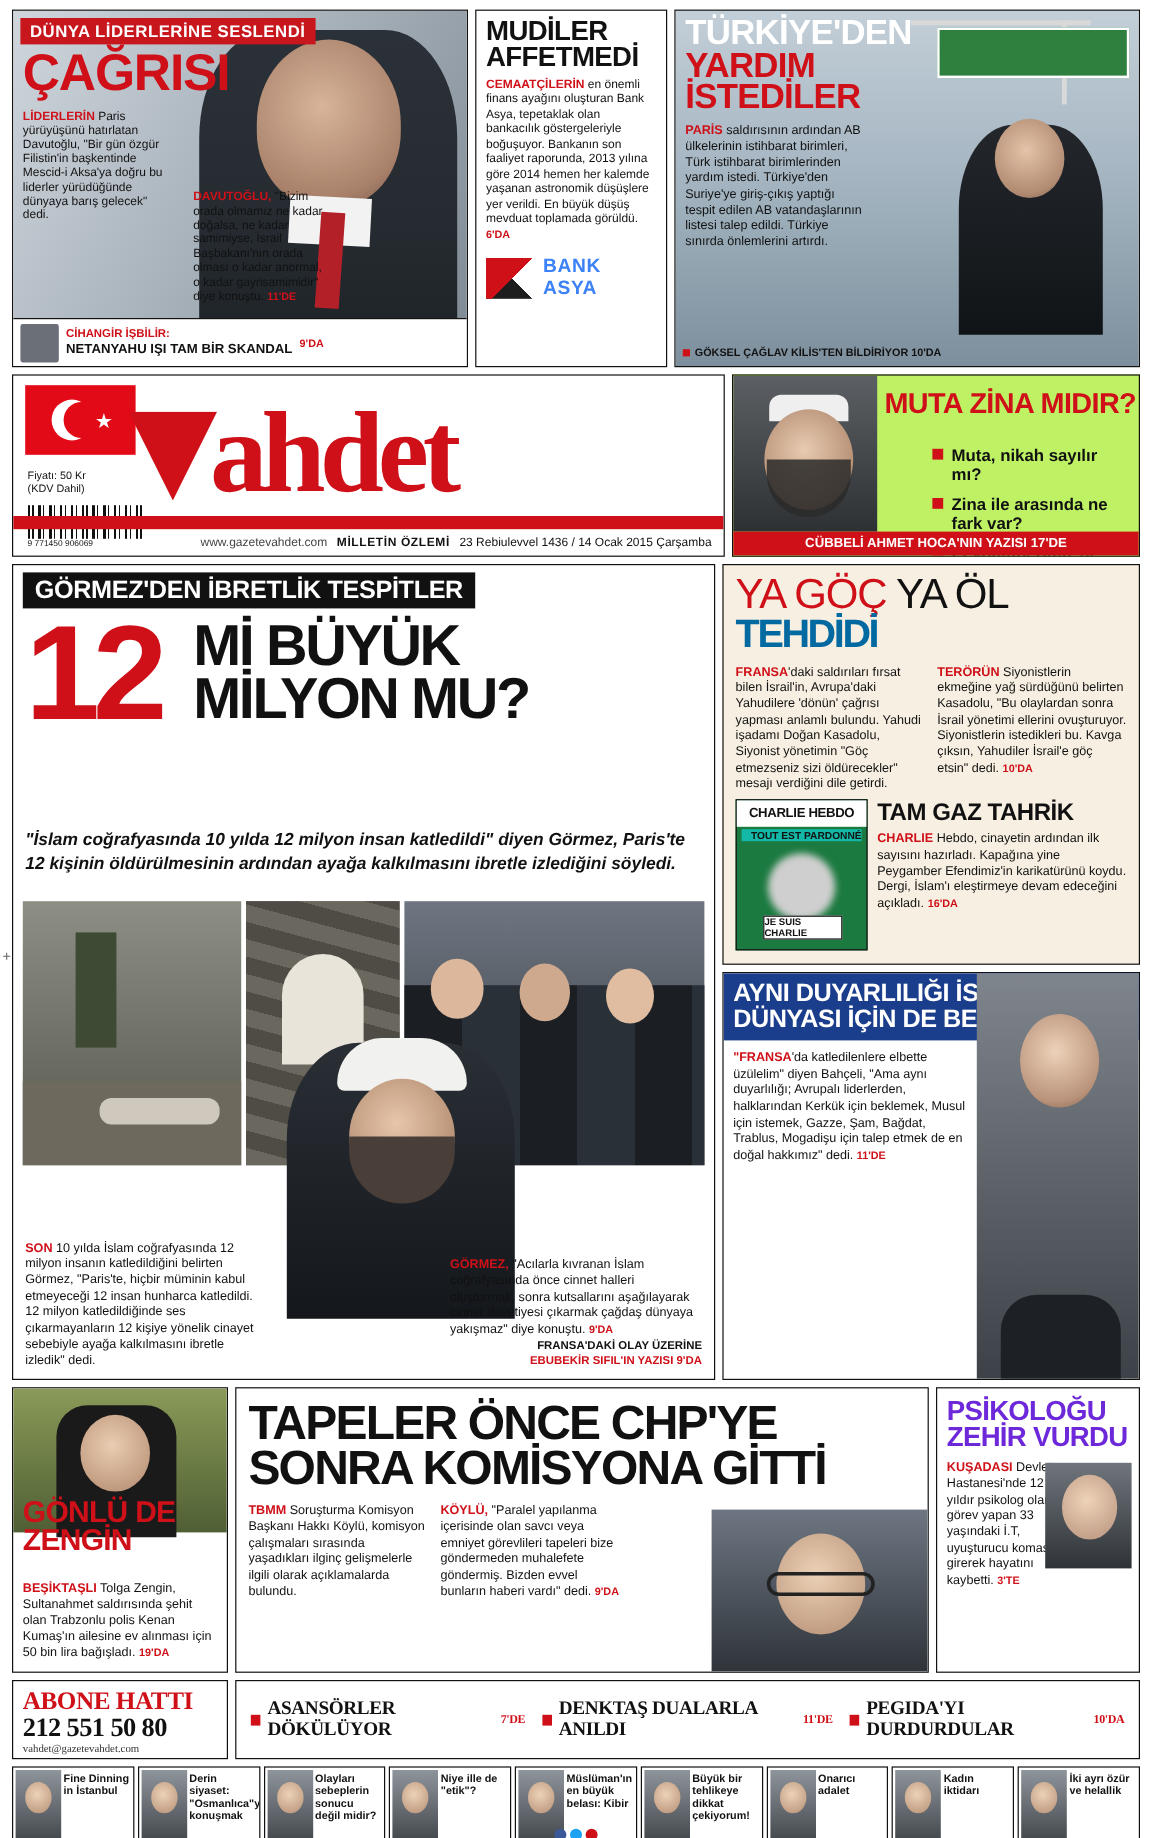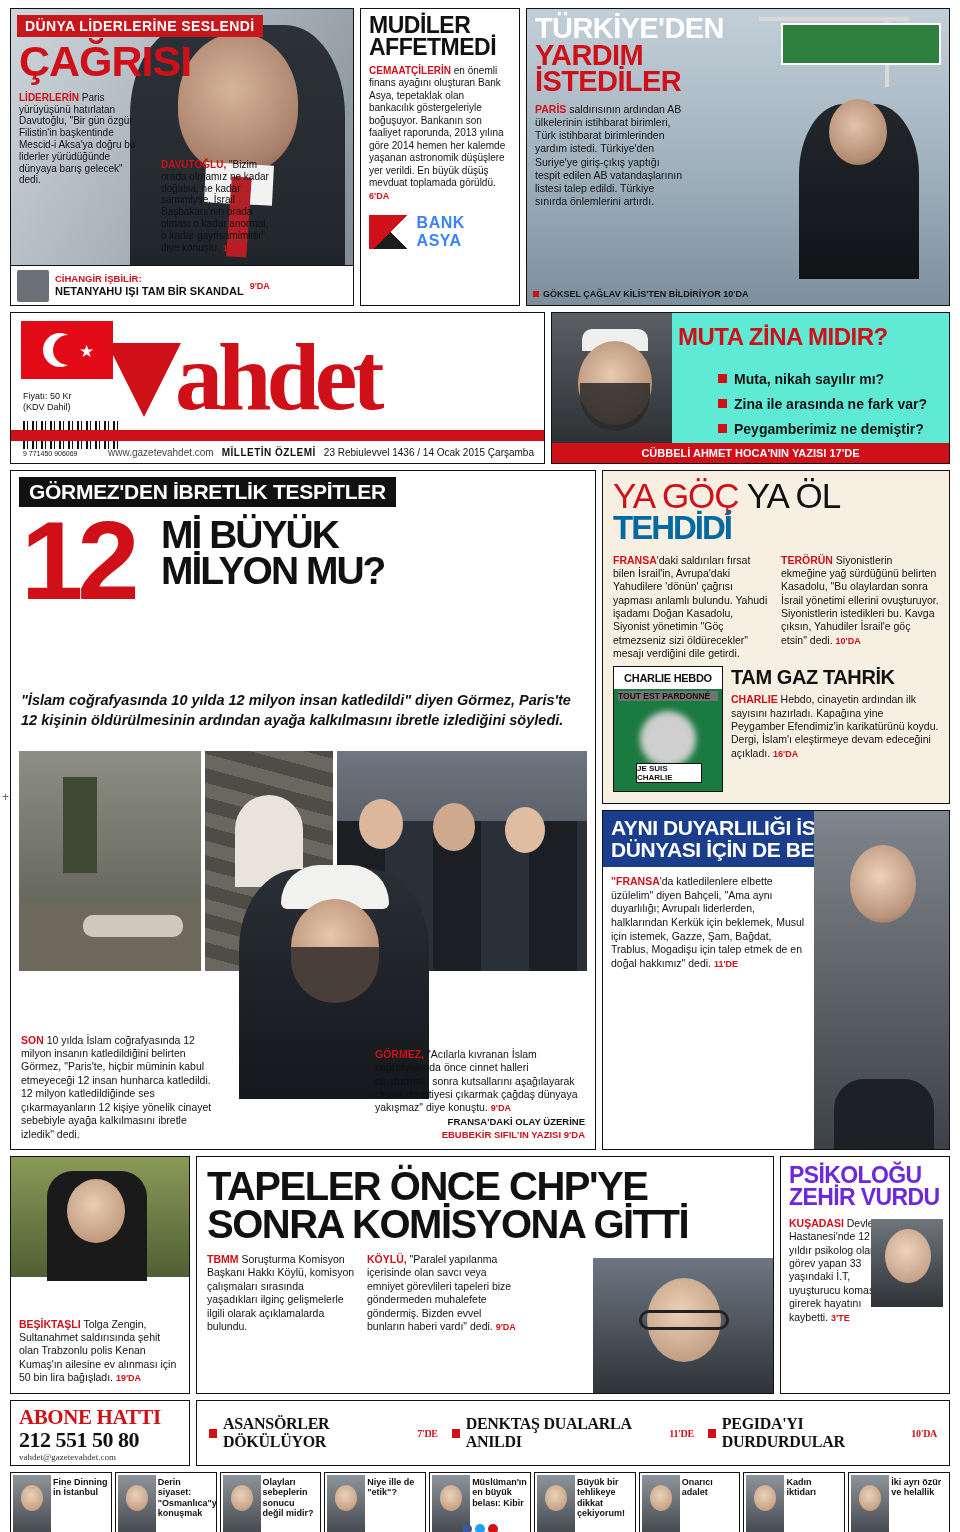--- a/index.html
+++ b/index.html
@@ -10,21 +10,21 @@
     font-family: "Liberation Sans", sans-serif;
     color: #111;
     position: relative;
     overflow: hidden;
   }
   .page { position: relative; width: 960px; height: 1532px; padding: 8px 10px; }
   .bold { font-weight: bold; }
 
   
   .topstrip { display:flex; gap:6px; height:298px; }
-  .t-left { width: 344px; position:relative; border:1px solid #111; overflow:hidden; background:#e9eaec;}
+  .t-left { width: 380px; position:relative; border:1px solid #111; overflow:hidden; background:#e9eaec;}
   .t-mid { width: 160px; border:1px solid #111; padding:6px 8px; overflow:hidden;}
   .t-right { flex:1; border:1px solid #111; position:relative; overflow:hidden; background:#dfe3e6;}
 
   .t-left .hero {
     position:absolute; inset:0;
     background: linear-gradient(120deg,#cfd6dc 0%, #aab4bd 45%, #7d8892 100%);
   }
   .t-left .figure {
     position:absolute; right:8px; top:16px; width:215px; height:275px;
     background: linear-gradient(#2b3138 0%, #262b31 60%, #1d2227 100%);
@@ -100,21 +100,21 @@
   }
   .t-right p .lead { color:#cf1018; font-weight:bold; }
   .t-right .credit {
     position:absolute; left:6px; bottom:6px; z-index:4; font-size:9px; font-weight:bold; color:#111;
   }
   .t-right .credit .sq { display:inline-block; width:6px; height:6px; background:#cf1018; margin-right:4px;}
 
   
   .masthead { display:flex; gap:6px; margin-top:6px; height:152px; }
   .mast-left { flex:1; border:1px solid #111; position:relative; background:#fff; overflow:hidden;}
-  .mast-right { width:399px; border:1px solid #111; position:relative; overflow:hidden; background:#5eead4;}
+  .mast-right { width:340px; border:1px solid #111; position:relative; overflow:hidden; background:#bef264;}
 
   .flag { position:absolute; left:10px; top:8px; width:92px; height:58px; background:#e30a17; }
   .flag .moon { position:absolute; left:22px; top:12px; width:34px; height:34px; border-radius:50%; background:#fff;}
   .flag .moon2 { position:absolute; left:32px; top:14px; width:30px; height:30px; border-radius:50%; background:#e30a17;}
   .flag .star { position:absolute; left:58px; top:22px; color:#fff; font-size:17px; line-height:17px;}
   .logo {
     position:absolute; left:96px; top:16px; font-size:96px; line-height:96px; font-weight:bold;
     color:#cf1018; letter-spacing:-5px; font-family:"Liberation Serif", serif;
   }
   .logo .vmark {
@@ -151,21 +151,21 @@
   .kicker {
     background:#111; color:#fff; font-weight:bold; font-size:21px; letter-spacing:-.3px;
     display:inline-block; padding:3px 10px; margin:6px 0 0 8px;
   }
   .big-12 {
     position:absolute; left:10px; top:42px; font-size:112px; line-height:96px; font-weight:bold; color:#cf1018;
     letter-spacing:-6px;
   }
   .big-head {
     position:absolute; left:150px; top:46px; right:8px;
-    font-size:39px; line-height:.92; font-weight:bold; color:#111; letter-spacing:-2px;
+    font-size:48px; line-height:.92; font-weight:bold; color:#111; letter-spacing:-2px;
   }
   .m-sub {
     position:absolute; left:10px; top:220px; right:12px;
     font-size:14.5px; line-height:1.35; font-style:italic; color:#111; font-weight:600;
   }
   .photo-strip { position:absolute; left:8px; top:280px; right:8px; height:220px; display:flex; gap:4px;}
   .ps1 { width:182px; background: linear-gradient(#8e8f84,#55564c); position:relative;}
   .ps2 { width:128px; background: linear-gradient(#7d7a72,#3f3d38); position:relative;}
   .ps3 { flex:1; background: linear-gradient(#6f7681,#31363d); position:relative;}
   .ps1 .ground { position:absolute; left:0; right:0; bottom:0; height:70px; background:#6d6a5d;}
@@ -209,21 +209,21 @@
   .gocol-head .l1 .blk { color:#111; }
   .gocol-head .l1 .rd { color:#cf1018; }
   .gocol-head .l2 { font-size:33px; font-weight:bold; color:#0369a1; line-height:.95; letter-spacing:-2px;}
   .gocol-body { display:flex; gap:10px; padding:10px 10px 0; }
   .gocol-body .c { flex:1; font-size:10.5px; line-height:1.27;}
   .gocol-body .lead { color:#cf1018; font-weight:bold;}
   .charlie-row { display:flex; gap:8px; padding:6px 10px 0; }
   .charlie-cover { width:110px; height:126px; background:#1b7a3f; border:1px solid #111; position:relative;}
   .cc-top { position:absolute; left:0; right:0; top:0; height:22px; background:#fff; color:#111;
     font-size:11px; font-weight:bold; display:flex; align-items:center; justify-content:center; letter-spacing:-.3px;}
-  .cc-sub { position:absolute; left:4px; top:24px; right:4px; font-size:8.5px; font-weight:bold; color:#111; background:#737373; text-align:left;}
+  .cc-sub { position:absolute; left:4px; top:24px; right:4px; font-size:8.5px; font-weight:bold; color:#111; background:#14b8a6; text-align:right;}
   .cc-fig { position:absolute; left:26px; top:44px; width:56px; height:56px; border-radius:50%; background:#cfcfcf; filter: blur(3px);}
   .cc-sign { position:absolute; left:22px; bottom:8px; width:66px; height:20px; background:#fff; border:1px solid #111;
      font-size:8px; font-weight:bold; display:flex; align-items:center; justify-content:center; color:#111;}
   .charlie-txt { flex:1; }
   .charlie-txt h3 { margin:0 0 4px; font-size:20px; font-weight:bold; color:#111; letter-spacing:-.4px;}
   .charlie-txt p { margin:0; font-size:10.5px; line-height:1.27;}
   .charlie-txt .lead { color:#cf1018; font-weight:bold;}
 
   .r-block2 { border:1px solid #111; flex:1; position:relative; background:#fff; overflow:hidden;}
   .ayni-head { background:#1a3e8c; color:#fff; font-size:21px; font-weight:bold; padding:6px 8px; line-height:1.05; letter-spacing:-.4px;}
@@ -493,20 +493,24 @@
     </div>
   </div>
 
   <div class="lower">
 
     <div class="lw-left">
       <div class="kphoto">
         <div class="kp-body"></div>
         <div class="kp-face"></div>
       </div>
+      <h3>
+        <span>GÖNLÜ DE</span><br>
+        <span>ZENGİN</span>
+      </h3>
       <p>
         <span class="lead">BEŞİKTAŞLI</span><span> Tolga Zengin, Sultanahmet saldırısında şehit olan Trabzonlu polis Kenan Kumaş'ın ailesine ev alınması için 50 bin lira bağışladı.</span>
         <span class="pg">19'DA</span>
       </p>
     </div>
 
     <div class="lw-mid">
       <h2>
         <span>TAPELER ÖNCE CHP'YE</span><br>
         <span>SONRA KOMİSYONA GİTTİ</span>

